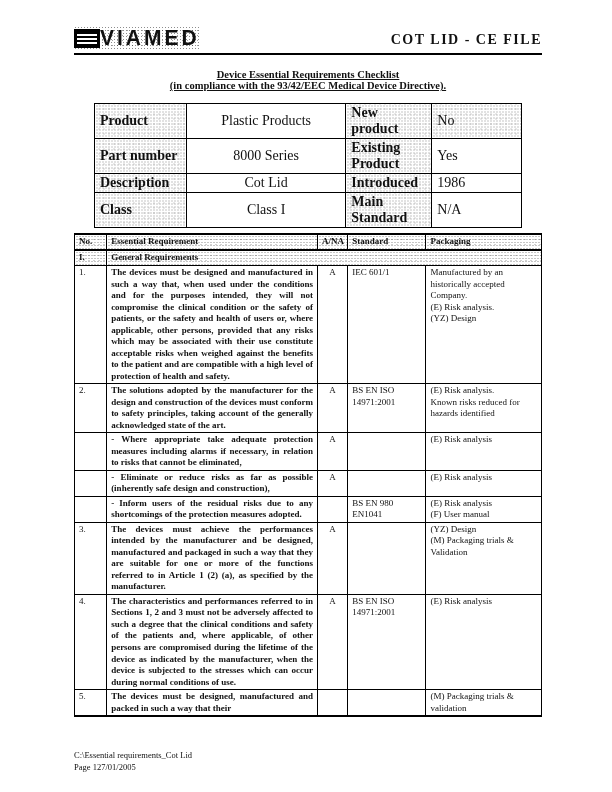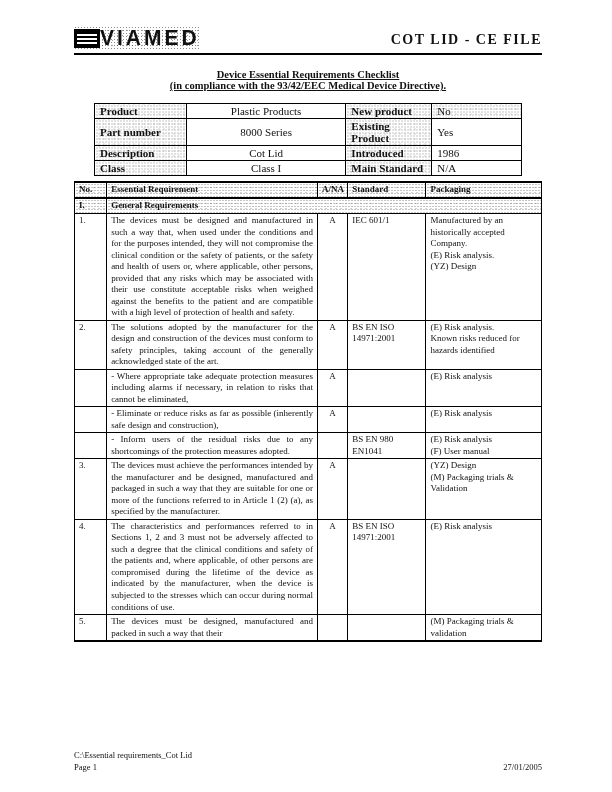--- a/index.html
+++ b/index.html
@@ -39,21 +39,21 @@
   }
   .doc-ref { font-weight:bold; font-size:14px; letter-spacing:1.5px; padding-bottom:2px; }
   .hdr-rule { border:none; border-top:2.5px solid #000; margin-top:3px; }
 
   
   .title { text-align:center; margin-top:14px; font-weight:bold; font-size:10.5px; }
   .title div { text-decoration:underline; }
 
   
   table { border-collapse:collapse; }
-  .prod-table { width:428px; margin:12px auto 0 auto; font-size:11px; }
+  .prod-table { width:428px; margin:12px auto 0 auto; font-size:14px; }
   .prod-table td { border:1px solid #000; padding:1px 5px; height:15px; vertical-align:middle; }
   .prod-table .c0 { width:92px; font-weight:bold; }
   .prod-table .c1 { width:160px; text-align:center; }
   .prod-table .c2 { width:86px; font-weight:bold; }
   .prod-table .c3 { width:90px; text-align:left; }
 
   
   .req-wrap { margin-top:5px; border-bottom:1.5px solid #000; }
   .req-table { width:100%; font-size:9px; table-layout:fixed; }
   .req-table col.no  { width:32px; }
@@ -63,30 +63,30 @@
   .req-table col.ref { width:115px; }
   .req-table th, .req-table td {
     border:1px solid #000; vertical-align:top; padding:1px 4px; line-height:1.28;
   }
   .req-table thead th {
     font-weight:bold; text-align:left; border-top:2px solid #000; border-bottom:2px solid #000;
     height:15px;
   }
   .section-row td { font-weight:bold; height:16px; }
   td.no-cell { text-align:left; }
-  td.req-cell { text-align:justify; }
+  td.req-cell { text-align:justify;font-weight:bold; }
   td.a-cell { text-align:center; }
   td.std-cell, td.ref-cell { white-space:pre-line; }
 
   
   .footer {
     position:absolute; left:74px; right:70px; bottom:18px;
     font-size:8.5px; line-height:1.5;
   }
-  .footer-line2 { display:flex; justify-content:space-between;gap:14px; }
+  .footer-line2 { display:flex; justify-content:flex-start; }
 </style>
 </head>
 <body>
 
 <div class="page">
   <div class="content">
 
     <div class="hdr">
       <div class="logo dither">
         <span class="logo-icon"></span>

